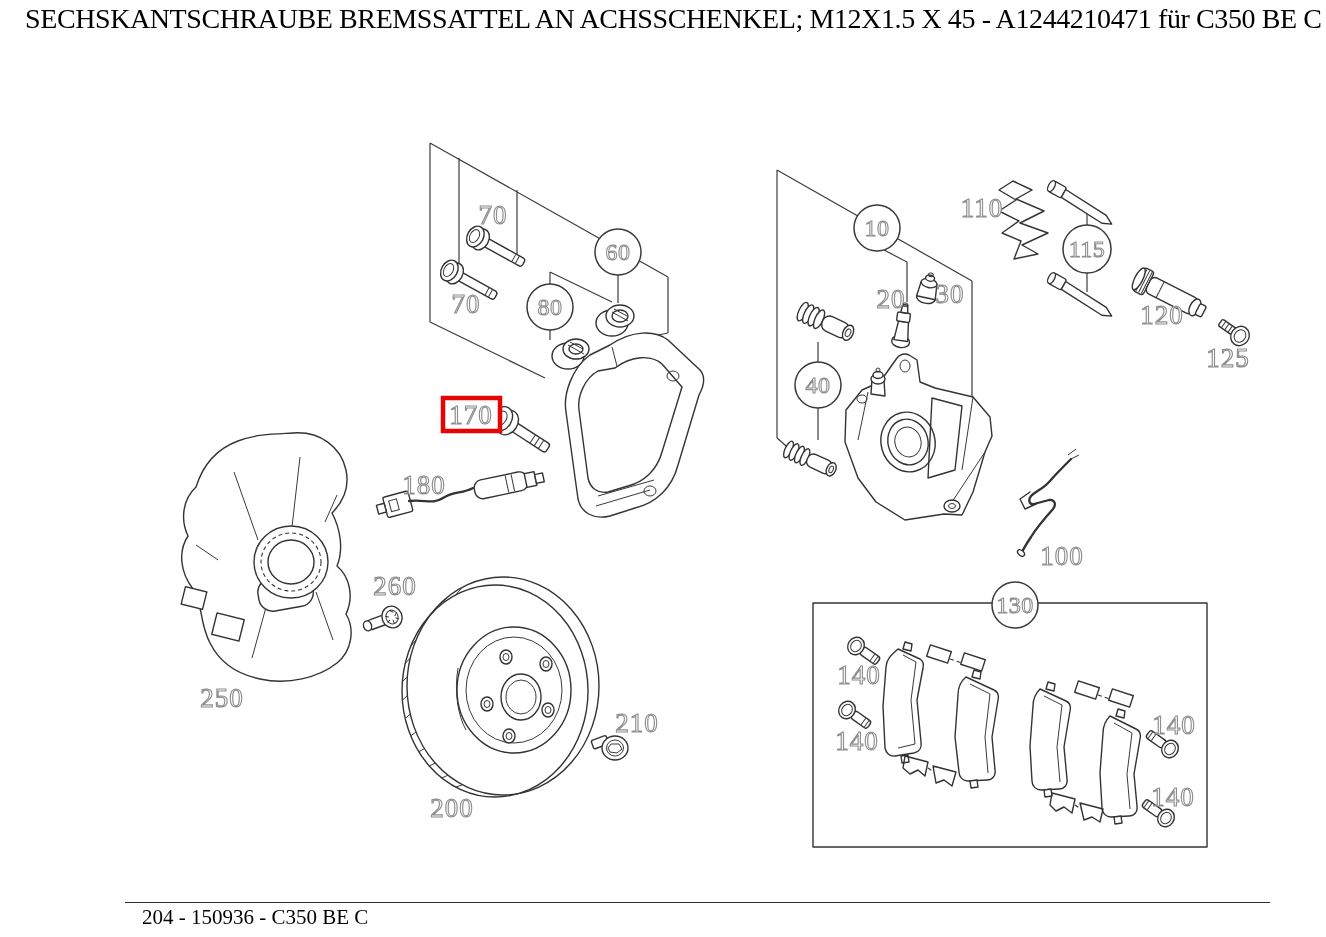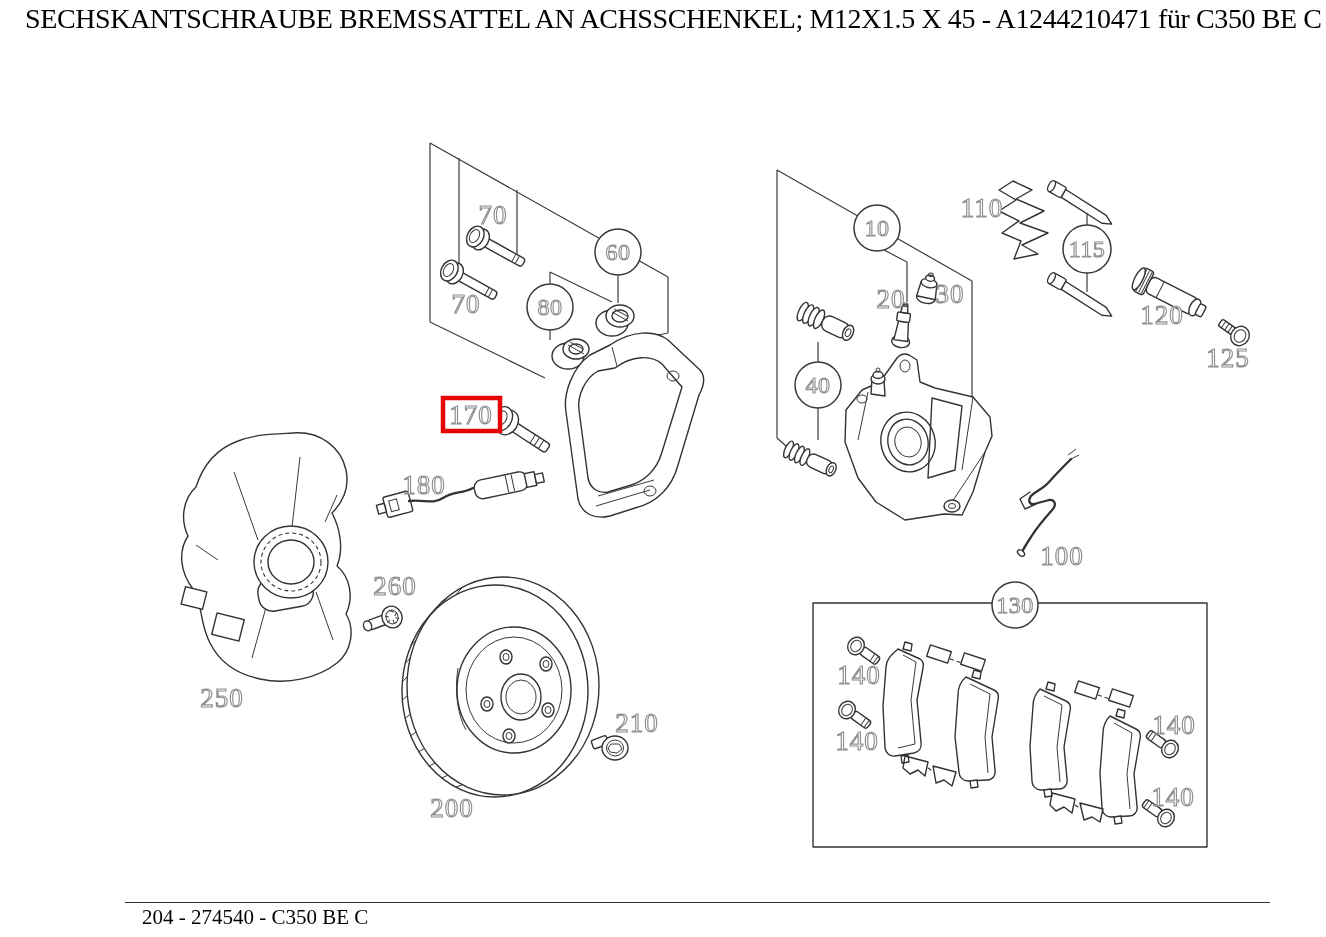--- a/index.html
+++ b/index.html
@@ -348,14 +348,14 @@
     <text class="lbl" x="1174" y="734">140</text>
     <text class="lbl" x="1173" y="806">140</text>
 
     <g>
       <rect class="hlbox" x="443" y="398" width="57" height="33"></rect>
       <text class="lbl" x="471" y="424">170</text>
     </g>
   </svg>
 
   <div class="footer-line"></div>
-  <div class="footer-text">204 - 274540 - C350 BE C</div>
+  <div class="footer-text">204 - 150936 - C350 BE C</div>
 </div>
 
 </body></html>

